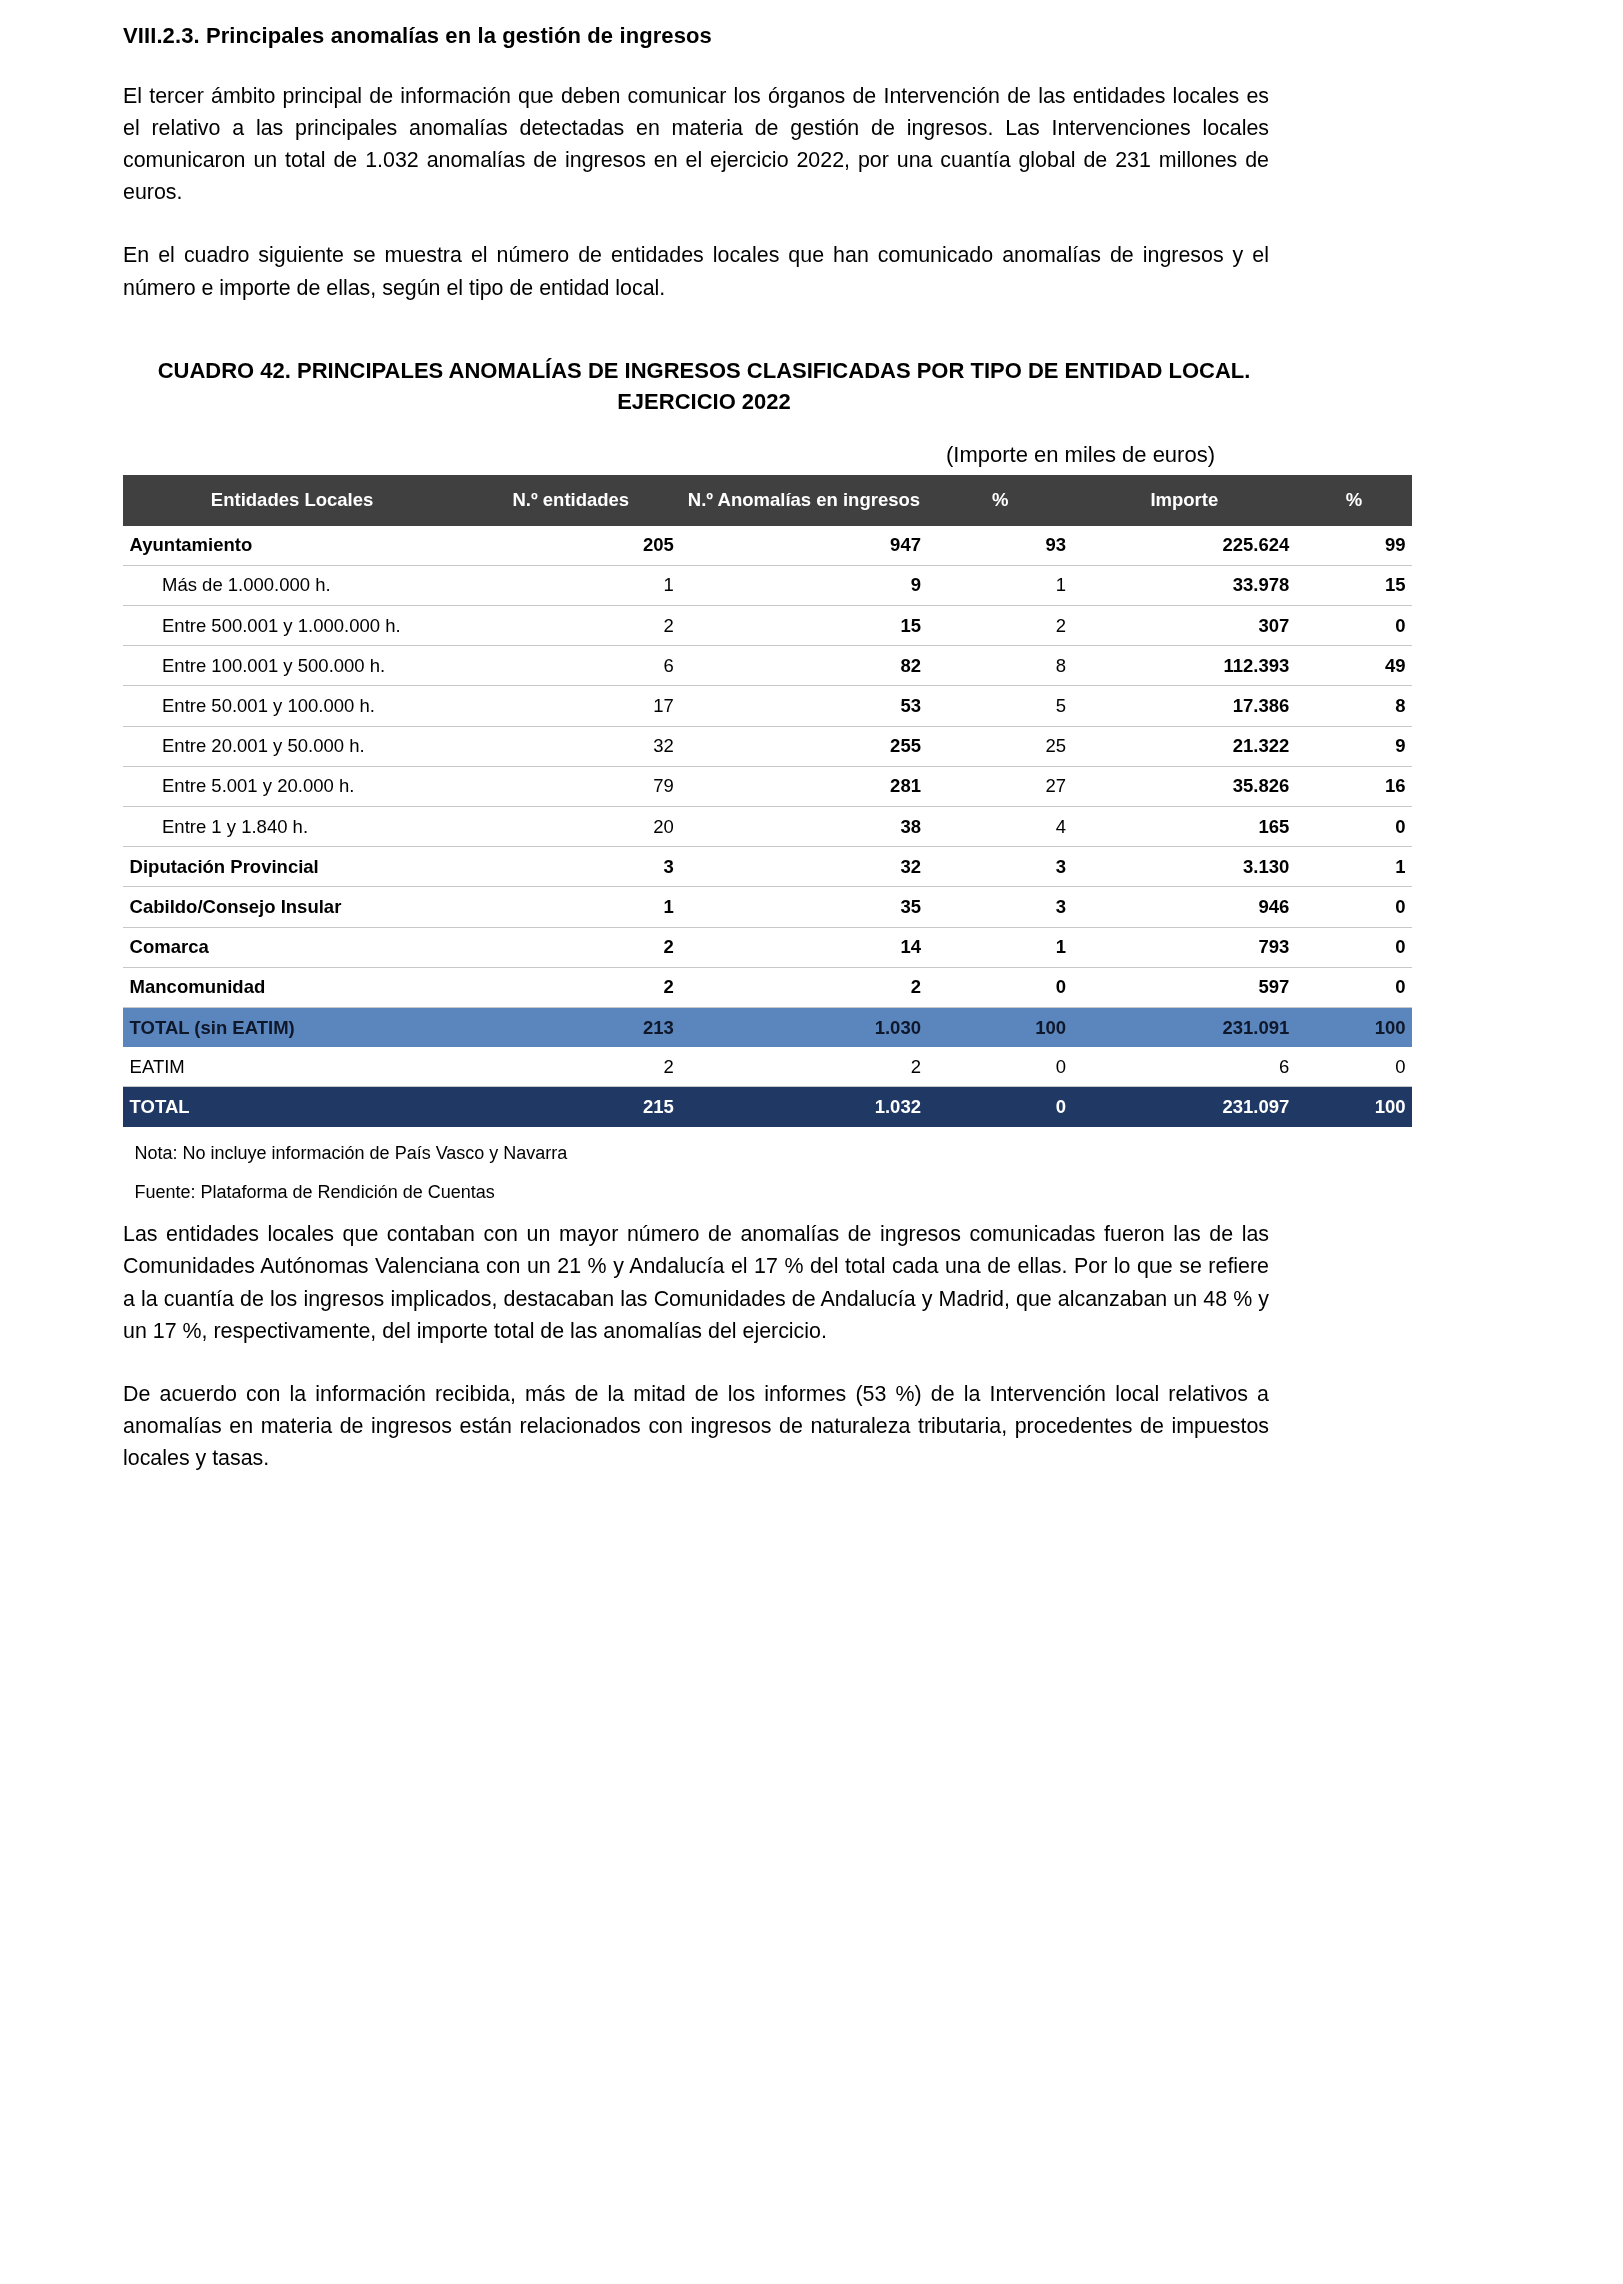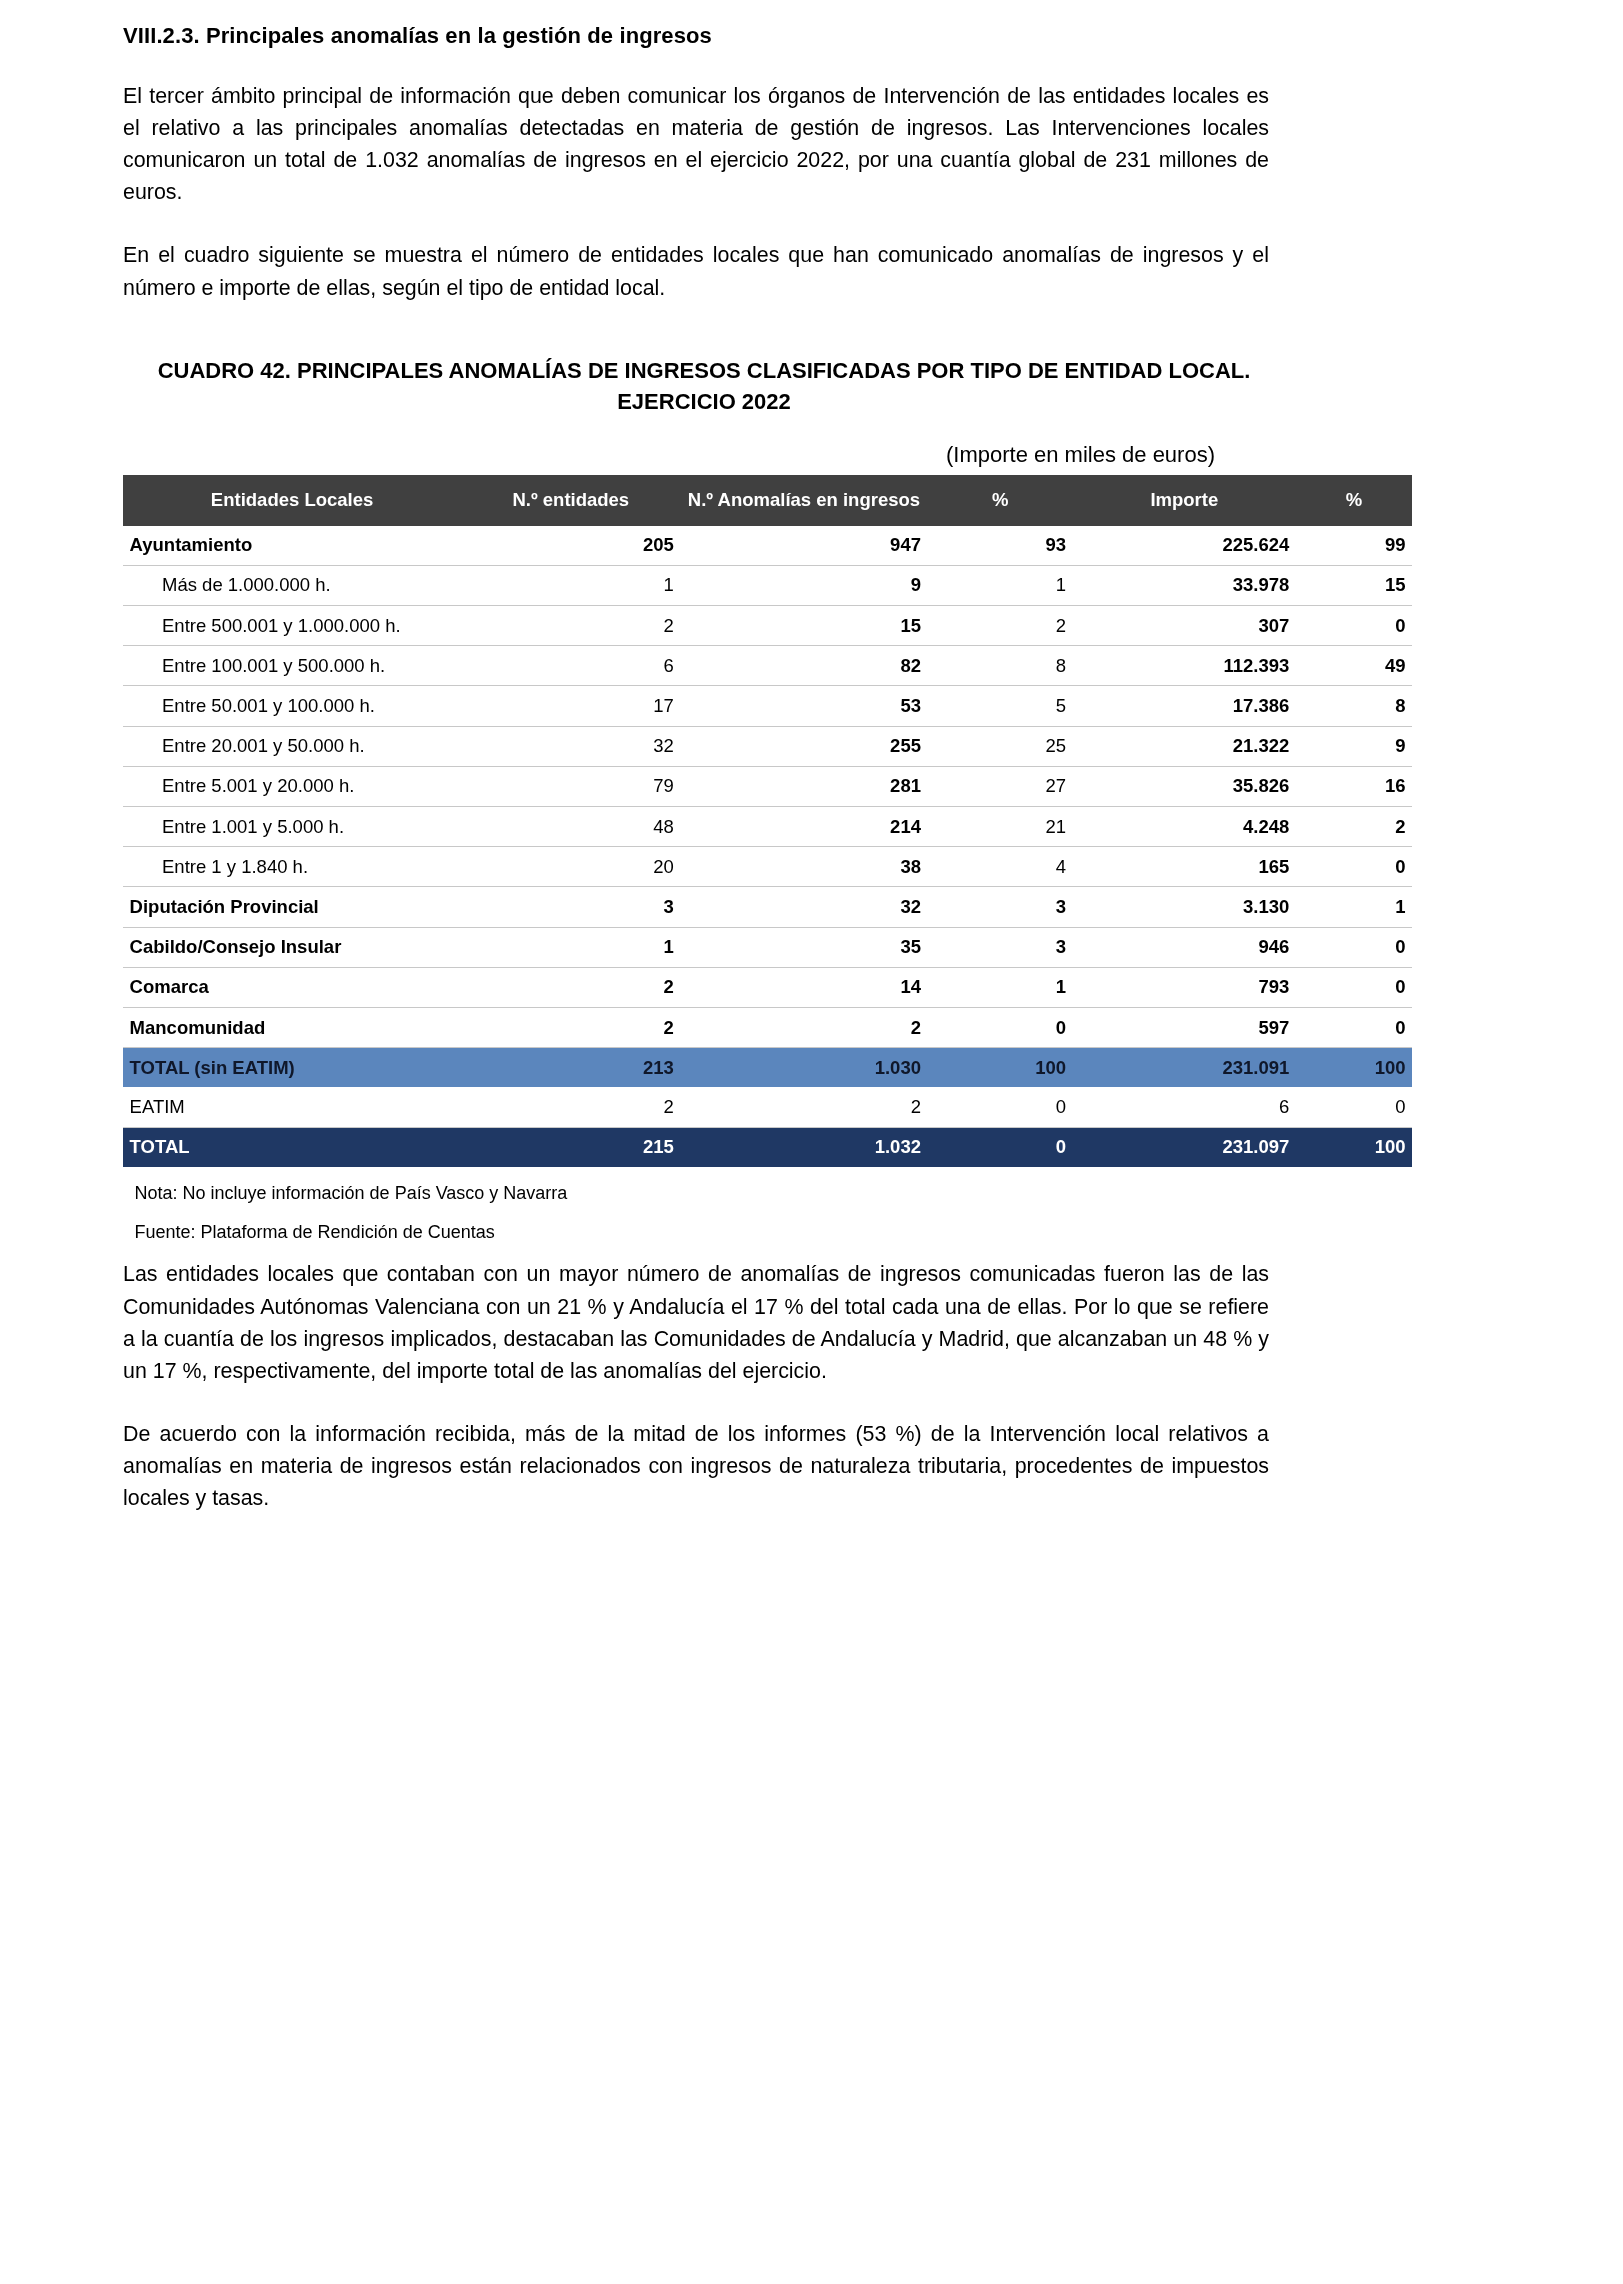--- a/index.html
+++ b/index.html
@@ -191,28 +191,20 @@
         </tr>
         <tr class="sub-row row-sep">
           <td class="name sub">Entre 5.001 y 20.000 h.</td>
           <td class="num">79</td>
           <td class="num-bold">281</td>
           <td class="num">27</td>
           <td class="num-bold">35.826</td>
           <td class="num-bold">16</td>
         </tr>
         <tr class="sub-row row-sep">
-          <td class="name sub">Entre 1.001 y 5.000 h.</td>
-          <td class="num">48</td>
-          <td class="num-bold">214</td>
-          <td class="num">21</td>
-          <td class="num-bold">4.248</td>
-          <td class="num-bold">2</td>
-        </tr>
-        <tr class="sub-row row-sep">
           <td class="name sub">Entre 1 y 1.840 h.</td>
           <td class="num">20</td>
           <td class="num-bold">38</td>
           <td class="num">4</td>
           <td class="num-bold">165</td>
           <td class="num-bold">0</td>
         </tr>
         <tr class="bold-row row-sep">
           <td class="name">Diputación Provincial</td>
           <td class="num">3</td>

